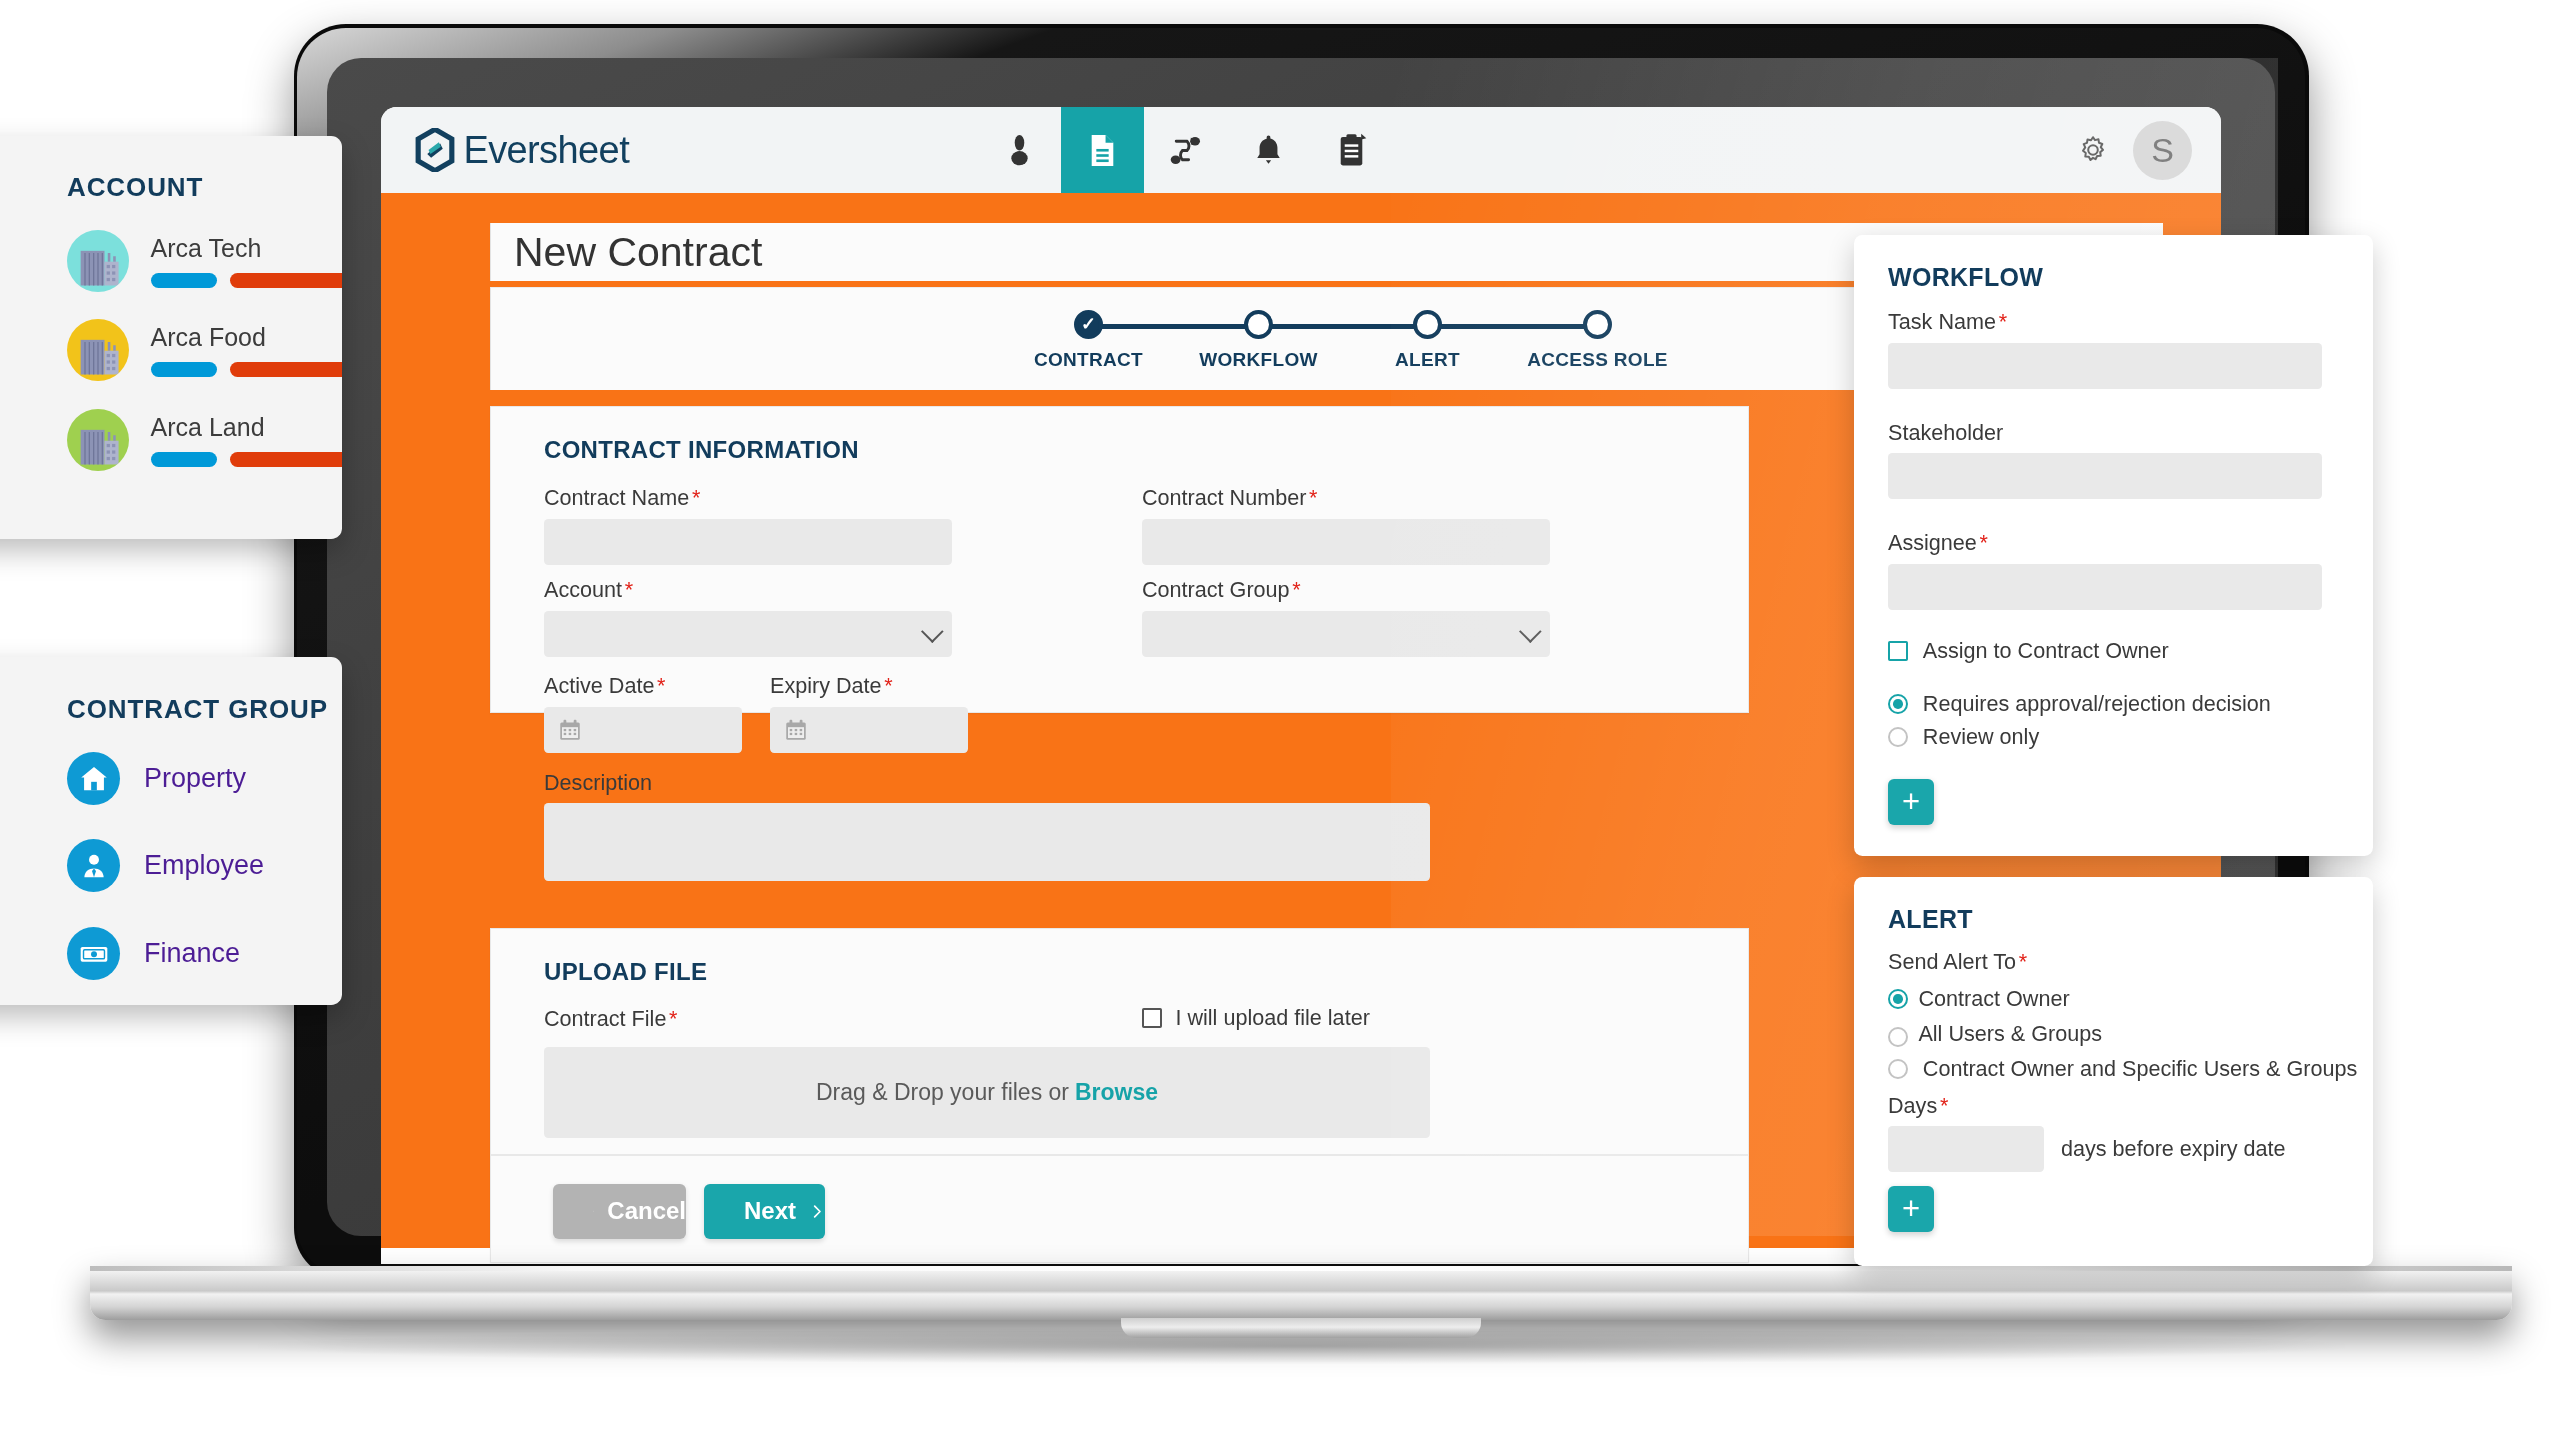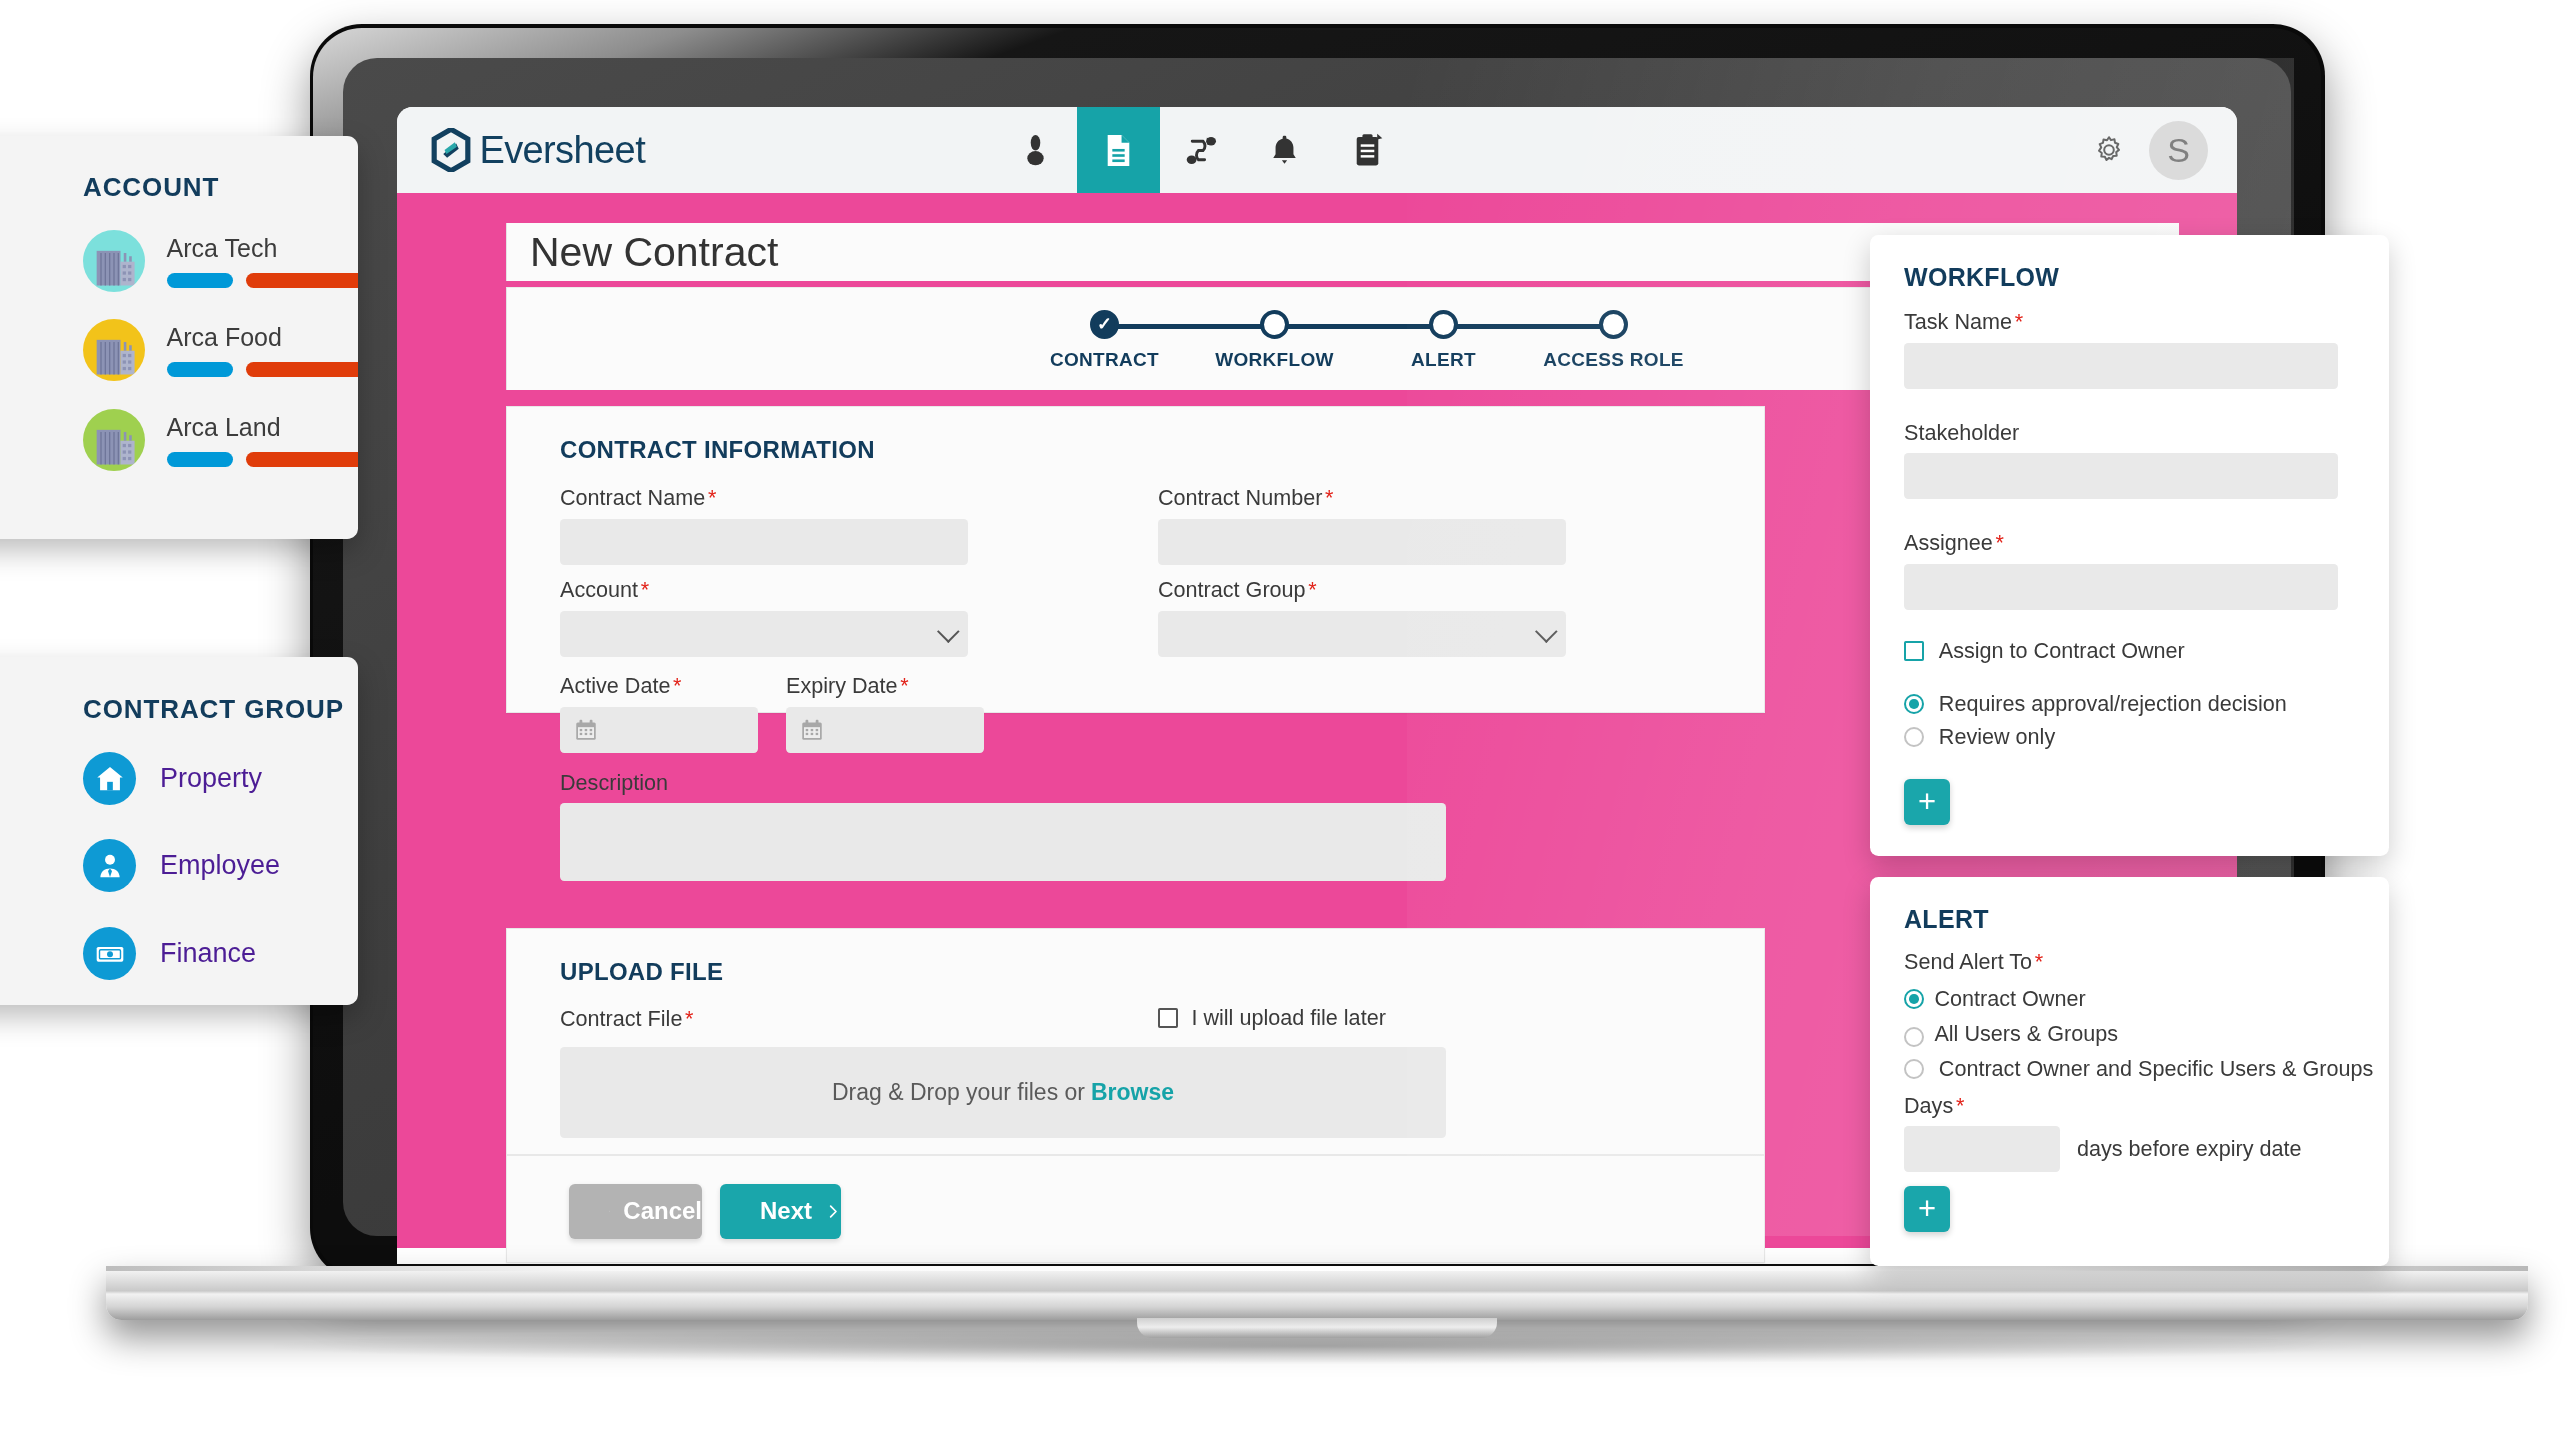--- a/index.html
+++ b/index.html
@@ -3,21 +3,21 @@
 <meta charset="utf-8">
 <style>
   * { box-sizing: border-box; margin: 0; padding: 0; }
   html, body {
     width: 2576px; height: 1452px;
     background: #ffffff;
     font-family: "Liberation Sans", sans-serif;
     overflow: hidden;
   }
 
-  #stage { position: relative; width: 2328px; height: 1452px; background:#fff;margin-left:16px; }
+  #stage { position: relative; width: 2328px; height: 1452px; background:#fff; }
 
   
   .laptop-outer{
     position:absolute; left:294px; top:24px; width:2015px; height:1256px;
     background:#0a0a0a;
     border-radius:52px;
     box-shadow: 0 20.4px 47px rgba(0,0,0,.42);
   }
   .laptop-rim{
     position:absolute; left:297px; top:27.6px; width:2008px; height:1247px;
@@ -88,21 +88,21 @@
   }
   .gear-btn{ width:34px; height:34px; display:flex; align-items:center; justify-content:center; cursor:pointer;}
   .avatar{
     width:59px; height:59px; border-radius:50%;
     background:#d6d6d6; color:#6e6e6e;
     display:flex; align-items:center; justify-content:center;
     font-size:34px; font-weight:400; cursor:pointer;
   }
 
   
-  .page-wrap{ position:absolute; left:0; top:86px; width:1840px; bottom:16px; background:#ec4899; }
+  .page-wrap{ position:absolute; left:0; top:86px; width:1840px; bottom:16px; background:#f97316; }
   .title-card{
     position:absolute; left:109px; top:30px; width:1673px; height:58px;
     background:#fbfbfb; border-left:1.8px solid #e3e3e3;
     display:flex; align-items:center;
   }
   .page-title{ font-size:41px; color:#333; font-weight:400; margin-left:23px; }
 
   
   .stepper-band{
     position:absolute; left:109px; top:94px; width:1673px; height:103px;

